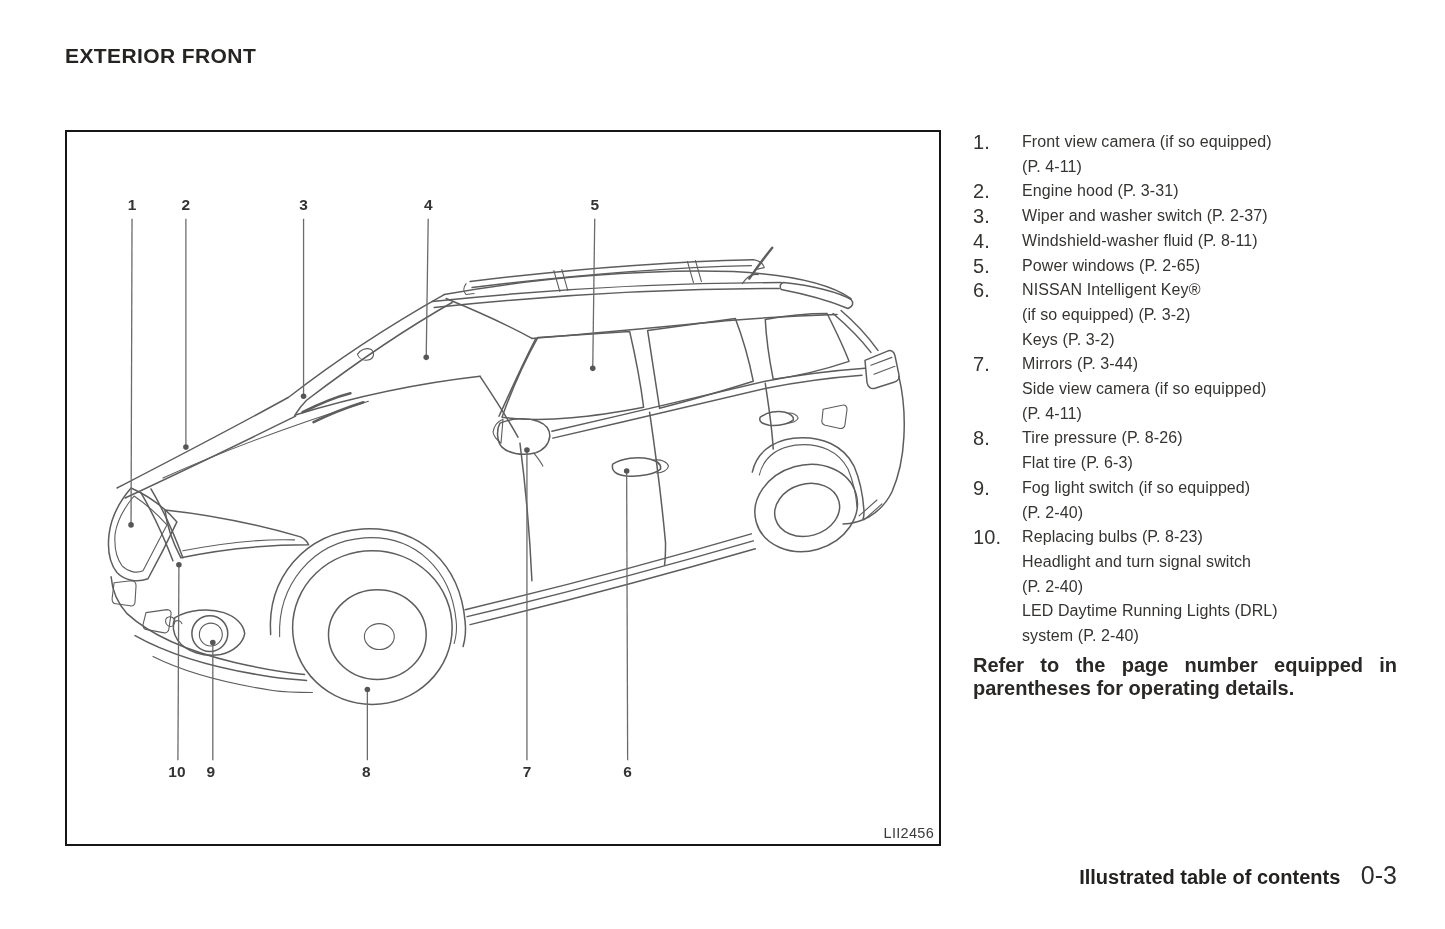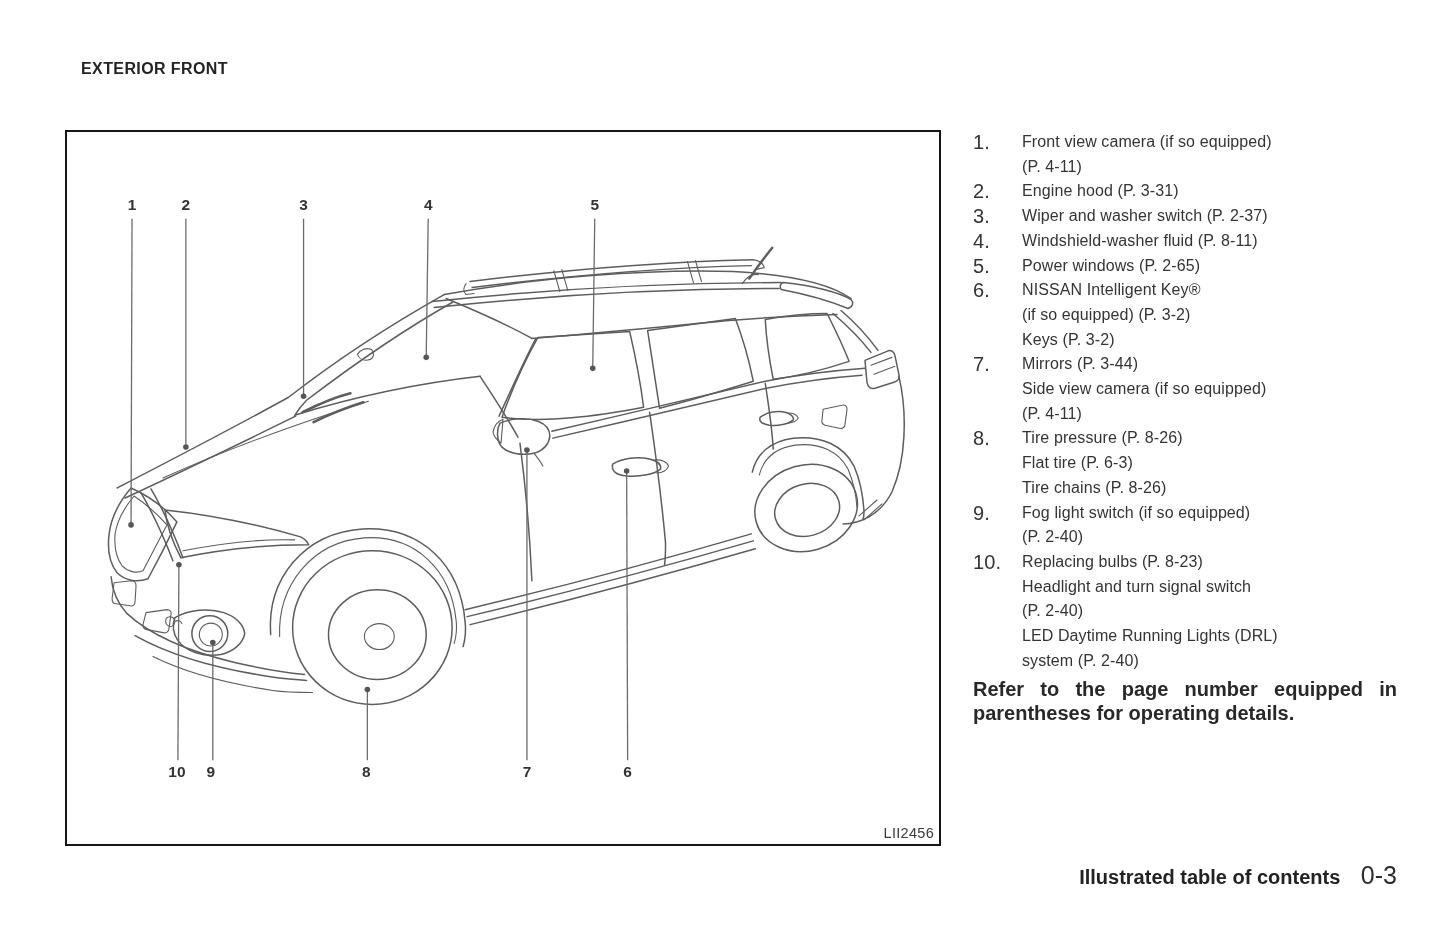--- a/index.html
+++ b/index.html
@@ -1,22 +1,22 @@
 <!DOCTYPE html>
 <html><head>
 <meta charset="utf-8">
 <style>
   html,body{margin:0;padding:0;}
   body{
     width:1445px;height:929px;background:#ffffff;position:relative;
     font-family:"Liberation Sans", sans-serif;color:#363432;overflow:hidden;
   }
   .title{
-    position:absolute;left:65px;top:44px;margin:16px;
-    font-size:16px;font-weight:bold;letter-spacing:.4px;color:#262423;
+    position:absolute;left:65px;top:44px;margin:0;
+    font-size:21px;font-weight:bold;letter-spacing:.4px;color:#262423;
   }
   .frame{
     position:absolute;left:65px;top:130px;width:876px;height:716px;
     border:2px solid #161616;box-sizing:border-box;margin:0;background:#fff;
   }
   .frame svg{display:block;width:872px;height:712px;}
   .fig-label{
     position:absolute;right:5px;bottom:3px;
     font-size:14.5px;color:#3a3a3a;letter-spacing:.3px;
   }
@@ -216,21 +216,20 @@
             <div>Mirrors (P. 3-44)</div>
             <div>Side view camera (if so equipped)</div>
             <div>(P. 4-11)</div>
           </div>
         </div>
         <div class="pl-item">
           <div class="pl-num">8.</div>
           <div class="pl-lines">
             <div>Tire pressure (P. 8-26)</div>
             <div>Flat tire (P. 6-3)</div>
-            <div>Tire chains (P. 8-26)</div>
           </div>
         </div>
         <div class="pl-item">
           <div class="pl-num">9.</div>
           <div class="pl-lines">
             <div>Fog light switch (if so equipped)</div>
             <div>(P. 2-40)</div>
           </div>
         </div>
         <div class="pl-item">

